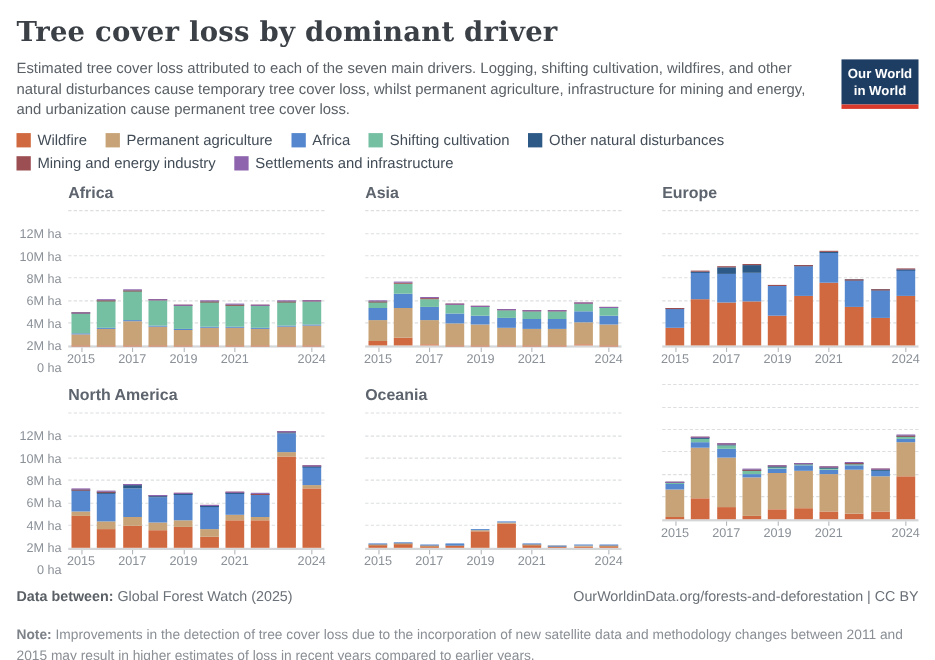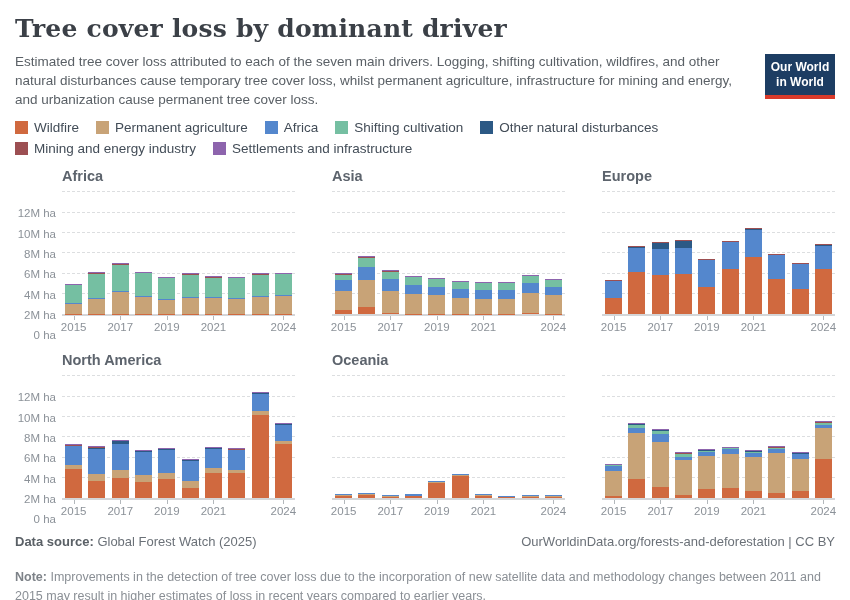--- a/index.html
+++ b/index.html
@@ -25,21 +25,21 @@
 
   
   .legend { margin-top:11px; max-width:740px; }
   .legend-item { display:inline-flex; align-items:center; margin-right:17px; margin-bottom:6px; cursor:pointer; }
   .swatch { width:13px; height:13px; margin-right:6px; flex:0 0 13px; }
   .legend-label { font-size:13.5px; color:#424c57; }
 
   
   .charts-row { display:flex; justify-content:space-between; width:820px; }
   .charts-row.first { margin-top:6px; }
-  .charts-row.second { margin-top:16px;align-items:flex-end; }
+  .charts-row.second { margin-top:16px; }
   .panel-title { font-size:14.5px; font-weight:600; color:#5d646d; margin-bottom:10px; }
   .panel-body { display:flex; }
   .gutter { position:relative; width:47px; flex:0 0 47px; }
   .gutter.empty { width:0; flex:0 0 0; }
   .plot { position:relative; width:233px; height:122px; border-bottom:2px solid #d4d6d8; }
   .gridline { position:absolute; left:0; right:0; height:0; border-top:1px dashed #dcdee0; }
   .y-tick { position:absolute; right:6px; font-size:11.5px; color:#8b9198; white-space:nowrap; }
   .bar-seg { position:absolute; }
   .x-area { position:relative; height:20px; }
   .x-tickmark { position:absolute; top:0; width:1px; height:4px; background:#b3b8bc; }
@@ -598,21 +598,21 @@
               <span class="x-label" style="left: 221.35px;">2024</span>
             </div>
           </div>
         </div>
       </div>
     </div>
 
   <div class="footer">
     <div class="source-row">
       <div class="source-left">
-        <span class="source-label">Data source:</span>
+        <span class="source-label">Data between:</span>
         <span>Global Forest Watch (2025)</span>
       </div>
       <a class="source-right">OurWorldinData.org/forests-and-deforestation | CC BY</a>
     </div>
     <p class="note">
       <span class="note-label">Note:</span>
       <span>Improvements in the detection of tree cover loss due to the incorporation of new satellite data and methodology changes between 2011 and 2015 may result in higher estimates of loss in recent years compared to earlier years.</span>
     </p>
   </div>
 

